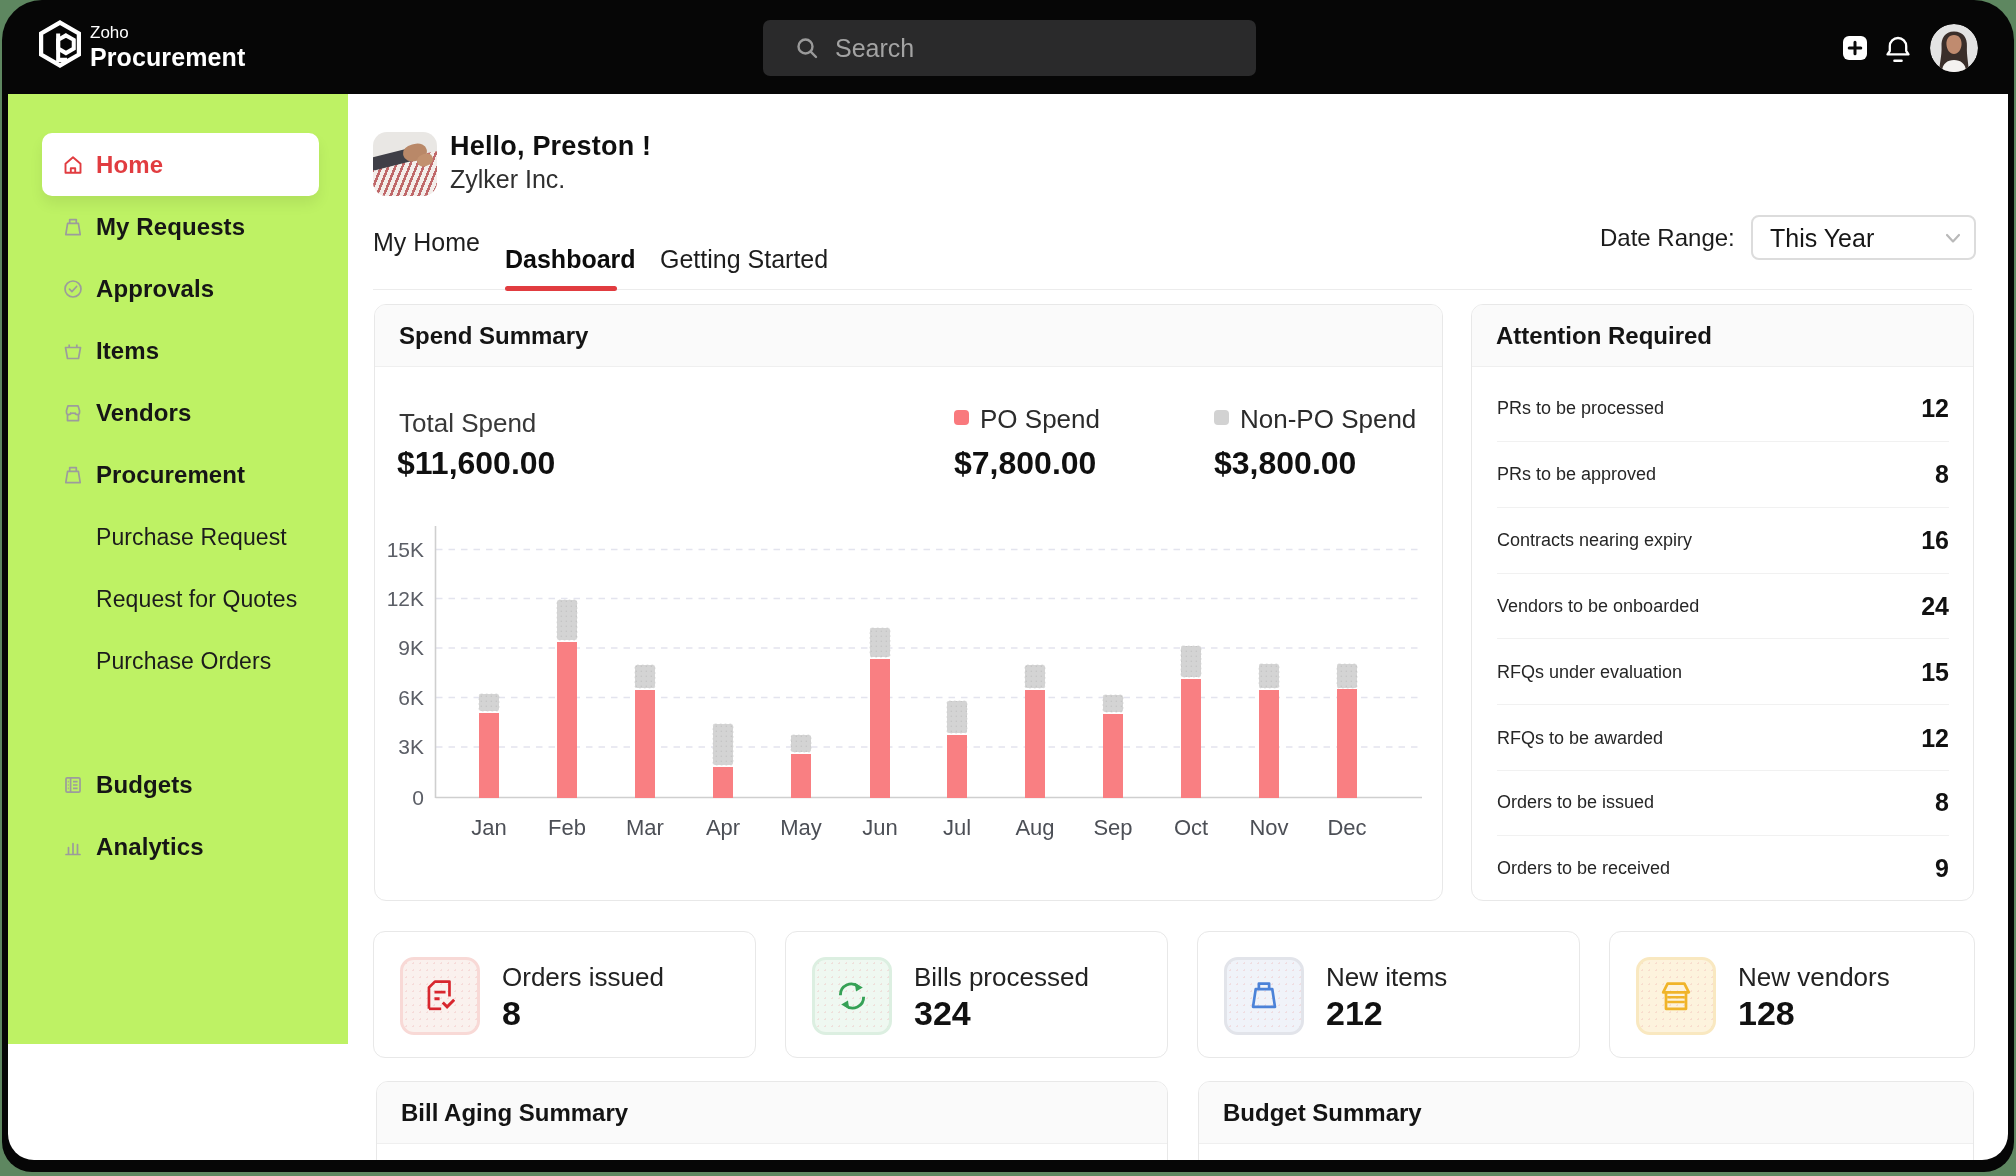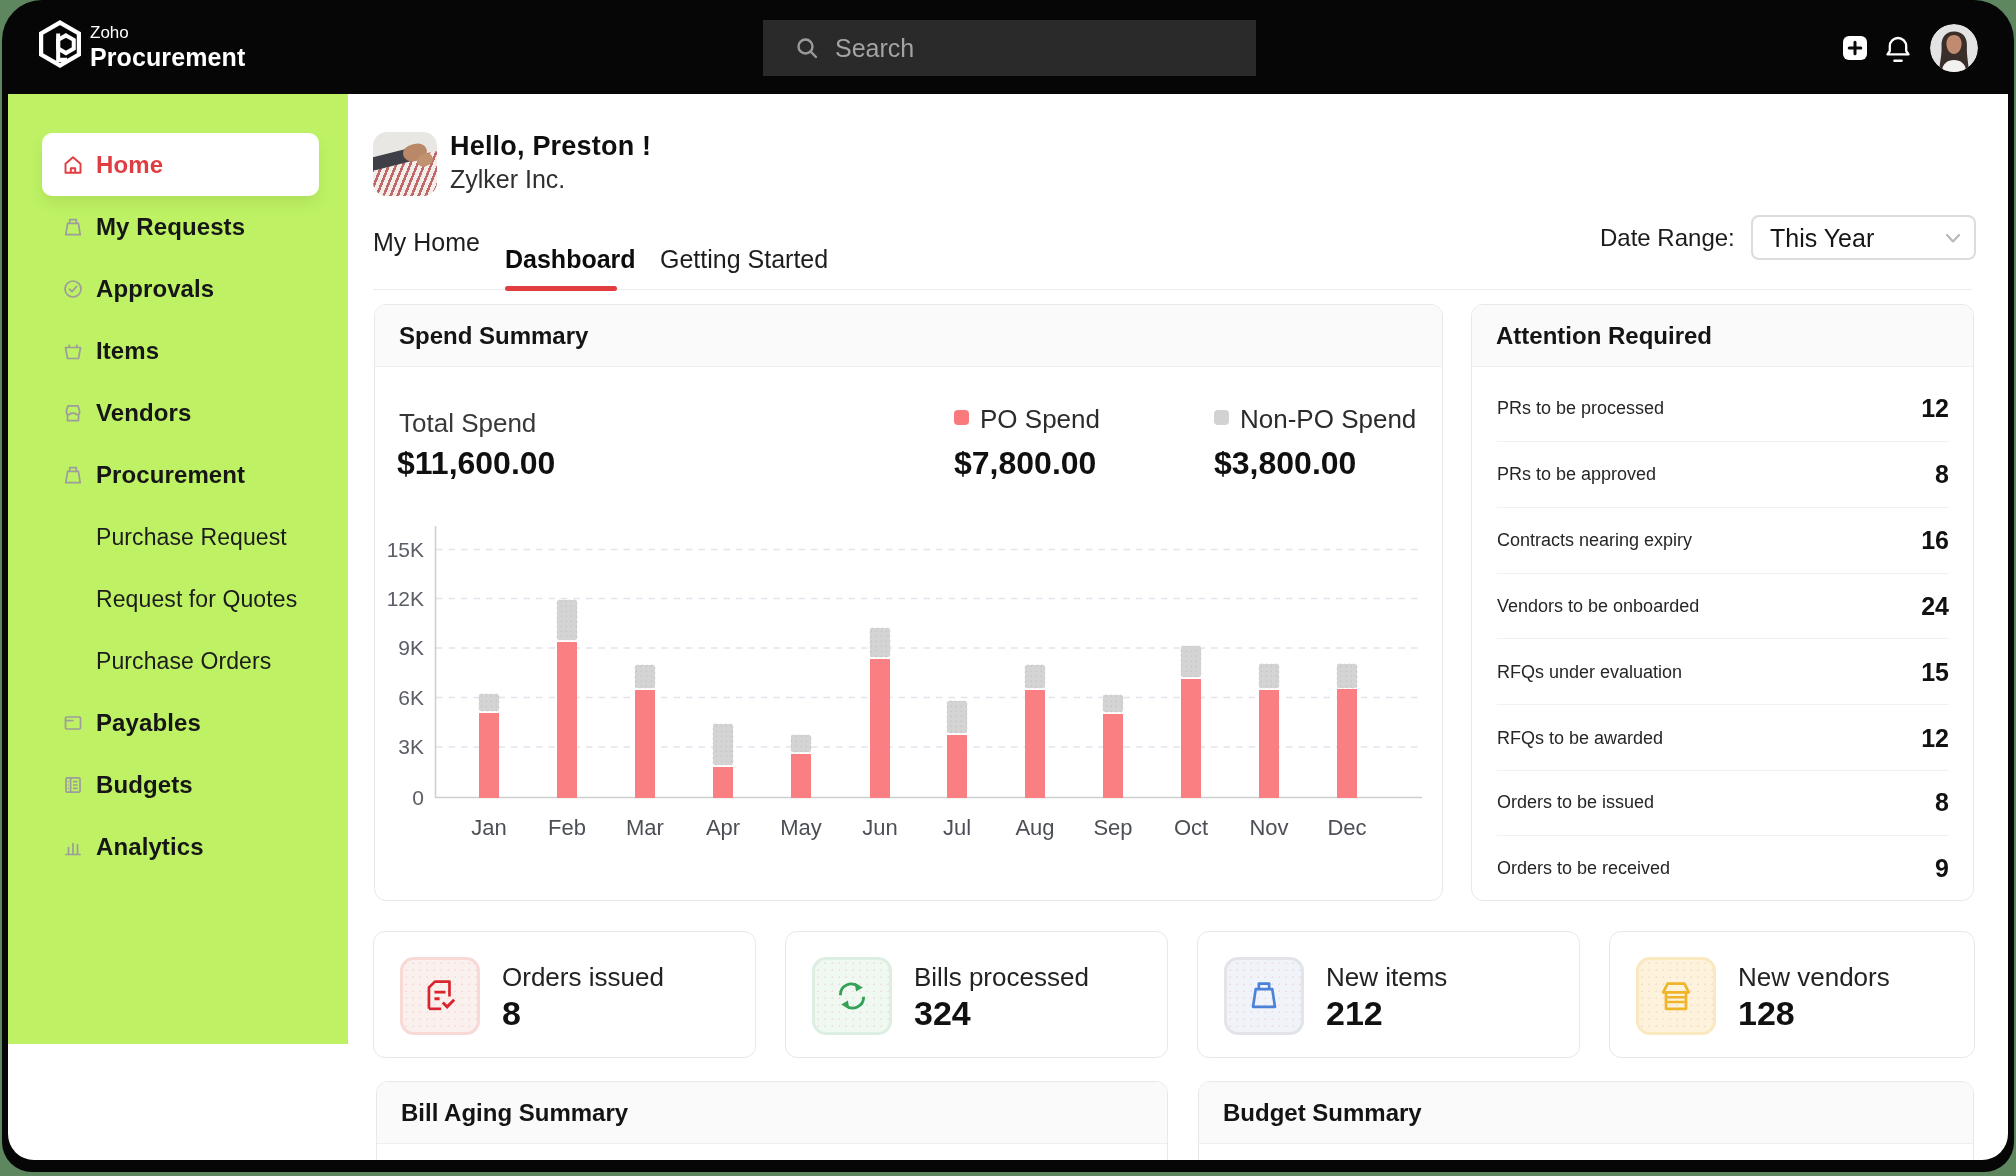--- a/index.html
+++ b/index.html
@@ -30,21 +30,21 @@
 
   <div class="abs" style="left:36px;top:20px;width:44px;height:48px;">
     <svg width="44" height="48" viewBox="0 0 48 52">
       <path d="M24 2.6 L44.6 14.4 V37.6 L24 49.4 L3.4 37.6 V14.4 Z" fill="none" stroke="#fff" stroke-width="4.6"></path>
       <path d="M30.5 16.6 L39 21.5 V31 L30.5 35.9 L22 31 V21.5 Z" fill="none" stroke="#fff" stroke-width="4.4"></path>
       <path d="M19.8 14.5 h4.4 V41 h7.5 v4.6 H19.8 Z" fill="#fff"></path>
     </svg>
   </div>
   <div class="abs" style="left:88px;top:23px;font-size:17px;color:#fff;font-weight:500;">Zoho</div>
   <div class="abs" style="left:88px;top:43px;font-size:25px;color:#fff;font-weight:700;letter-spacing:.1px;">Procurement</div>
-  <div class="abs" style="left:761px;top:20px;width:493px;height:56px;background:#2a2a2b;border-radius:0;">
+  <div class="abs" style="left:761px;top:20px;width:493px;height:56px;background:#2a2a2b;border-radius:7px;">
     <svg class="abs" style="left:32px;top:16px;" width="24" height="24" viewBox="0 0 24 24">
         <circle cx="10.5" cy="10.5" r="7" fill="none" stroke="#9a9a9a" stroke-width="2.4"></circle>
         <path d="M15.7 15.7 L21 21" stroke="#9a9a9a" stroke-width="2.4" stroke-linecap="round"></path>
       </svg>
     <div class="abs" style="left:72px;top:50%;transform:translateY(-50%);font-size:25px;color:#a3a3a3;">Search</div>
   </div>
   <div class="abs" style="left:1841px;top:36px;width:24px;height:24px;background:#fff;border-radius:6px;">
     <svg width="24" height="24" viewBox="0 0 24 24">
         <path d="M12 6.2 V17.8 M6.2 12 H17.8" stroke="#0a0a0a" stroke-width="3" stroke-linecap="round"></path>
       </svg>
@@ -126,29 +126,20 @@
       </div>
       <div class="sitem" style="top:412px;">
           <div class="slabel ssub">Purchase Request</div>
         </div>
       <div class="sitem" style="top:474px;">
           <div class="slabel ssub">Request for Quotes</div>
         </div>
       <div class="sitem" style="top:536px;">
           <div class="slabel ssub">Purchase Orders</div>
         </div>
-      <div class="sitem" style="top:598px;">
-        <svg class="sicon" viewBox="0 0 22 22">
-            <g fill="none" stroke="#9c9c9c" stroke-width="1.7" stroke-linejoin="round">
-              <rect x="3.5" y="5" width="15" height="12" rx="1.2"></rect>
-              <path d="M3.5 8.6 h8"></path>
-            </g>
-          </svg>
-        <div class="slabel">Payables</div>
-      </div>
       <div class="sitem" style="top:660px;">
         <svg class="sicon" viewBox="0 0 22 22">
             <g fill="none" stroke="#9c9c9c" stroke-width="1.7" stroke-linejoin="round">
               <rect x="4" y="3.8" width="14" height="14.4" rx="1.2"></rect>
               <path d="M8.6 3.8 V18.2 M11 7.6 h4.6 M11 11 h4.6 M11 14.4 h4.6 M5.8 7.6 h.9 M5.8 11 h.9 M5.8 14.4 h.9"></path>
             </g>
           </svg>
         <div class="slabel">Budgets</div>
       </div>
       <div class="sitem" style="top:722px;">

